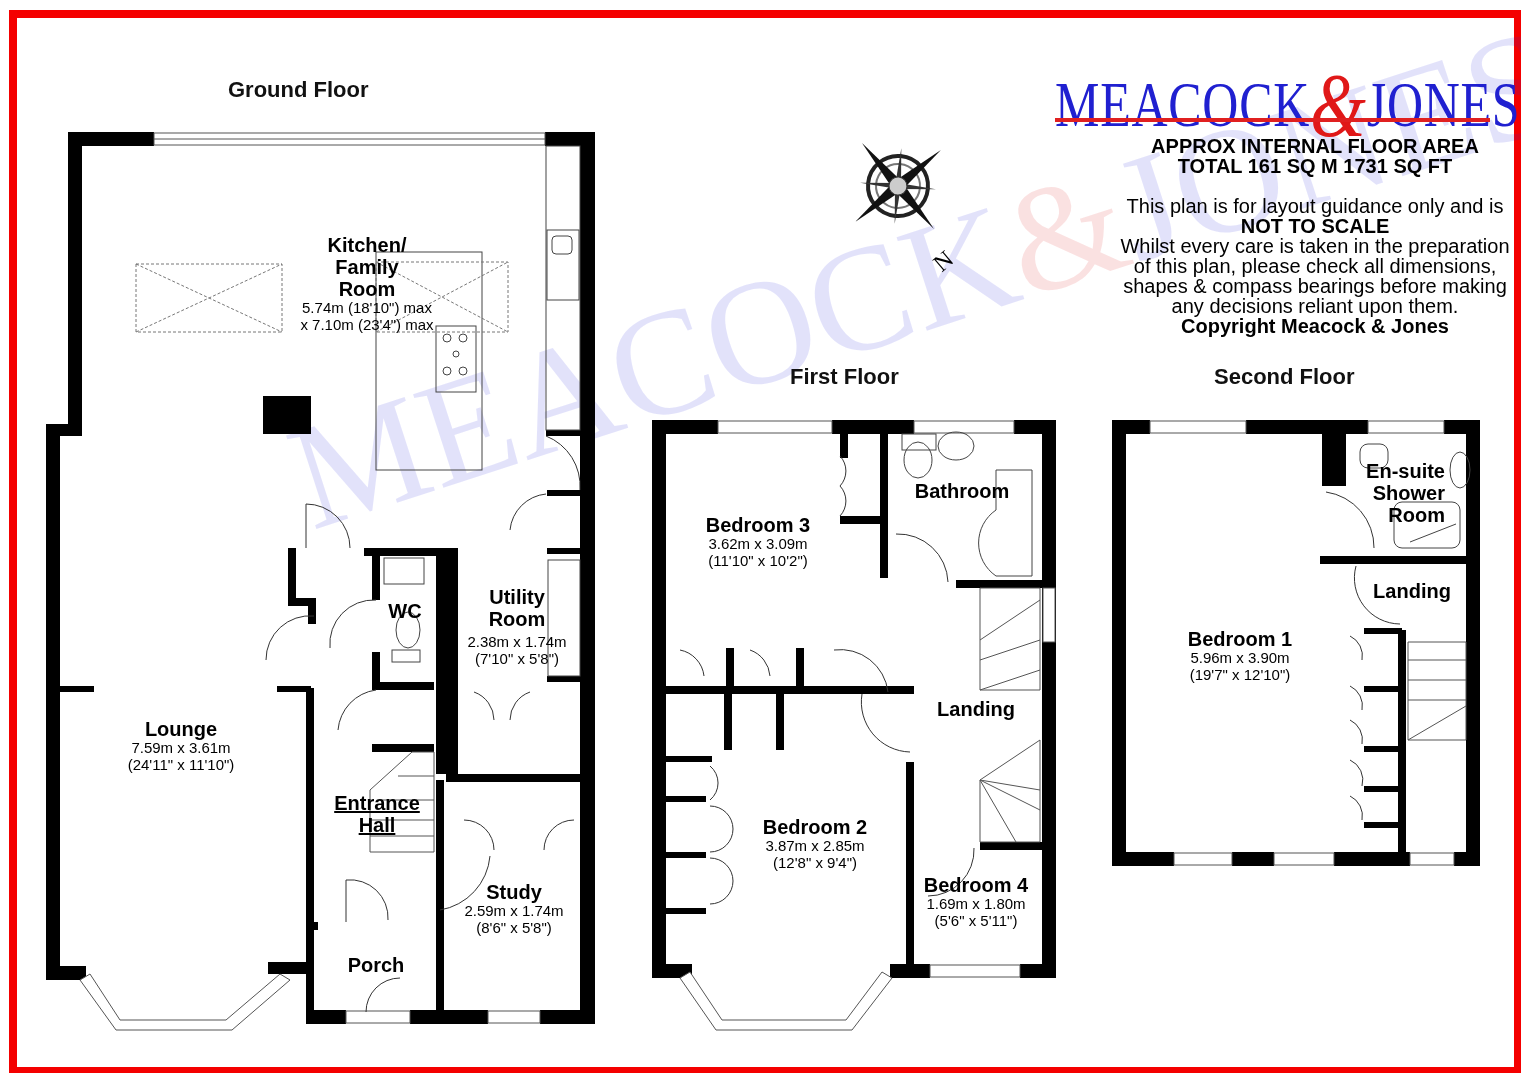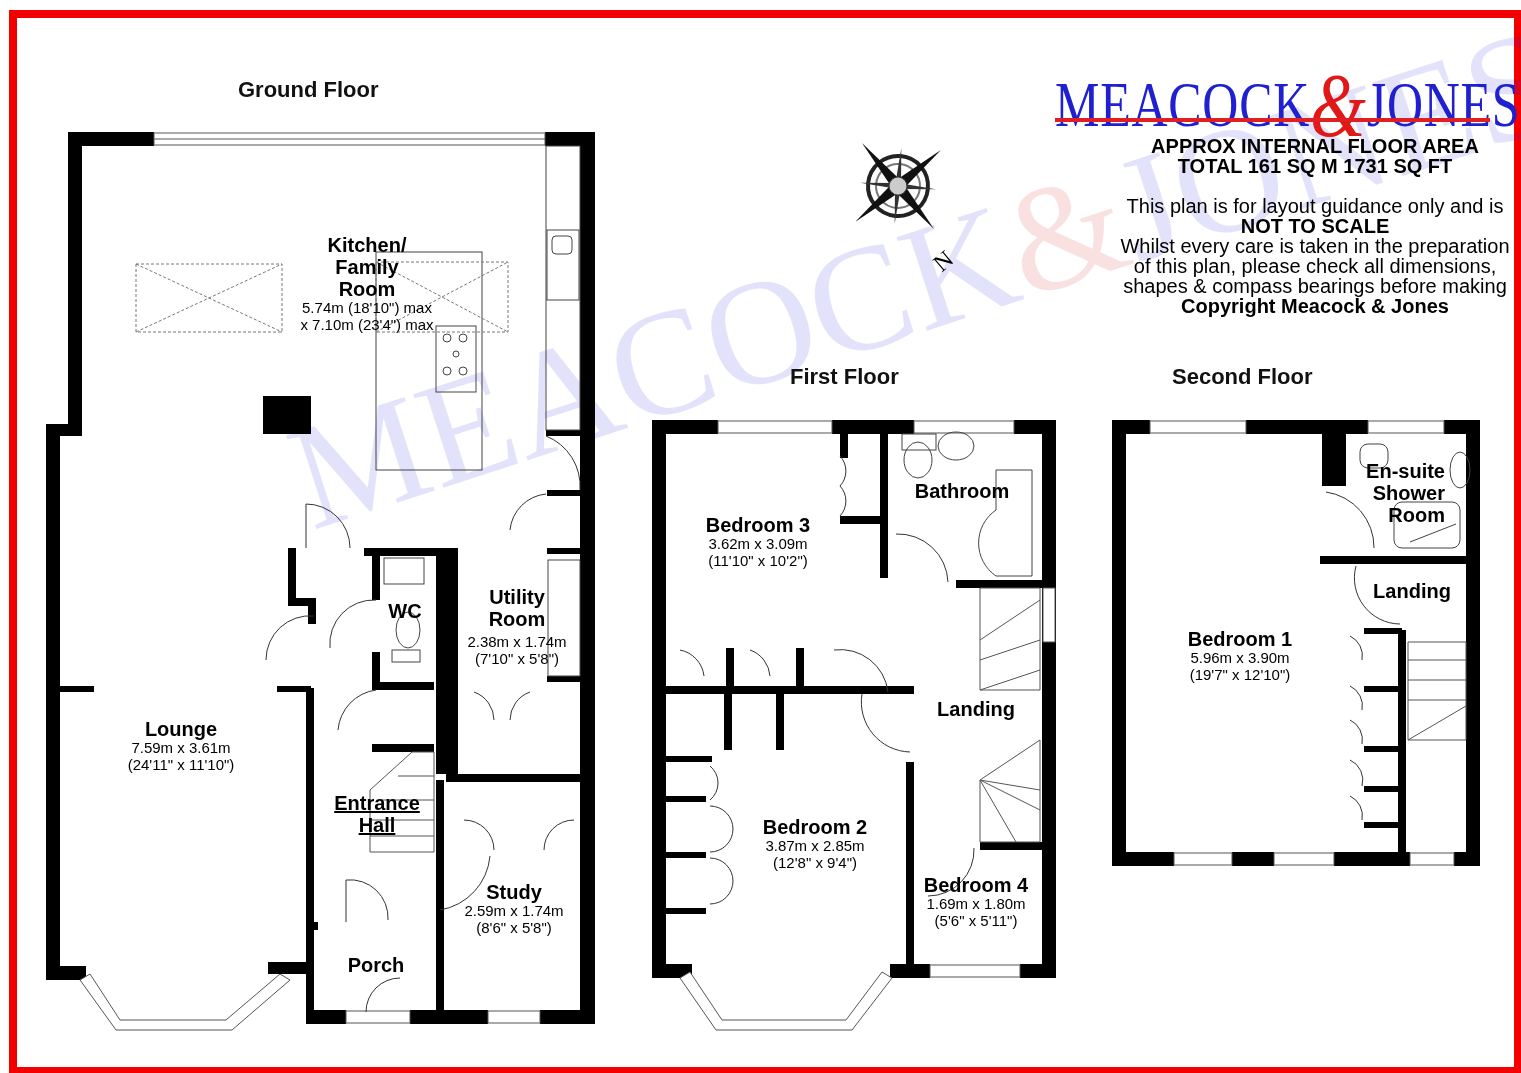--- a/index.html
+++ b/index.html
@@ -225,26 +225,27 @@
 
 <div class="info">
   <div class="b">APPROX INTERNAL FLOOR AREA</div>
   <div class="b">TOTAL 161 SQ M 1731 SQ FT</div>
   <div style="height:20px"></div>
   <div>This plan is for layout guidance only and is</div>
   <div class="b">NOT TO SCALE</div>
   <div>Whilst every care is taken in the preparation</div>
   <div>of this plan, please check all dimensions,</div>
   <div>shapes &amp; compass bearings before making</div>
+  <div>any decisions reliant upon them.</div>
   <div class="b">Copyright Meacock &amp; Jones</div>
 </div>
 
-<div class="floor-title" style="left:238px;top:77px;">Ground Floor</div>
+<div class="floor-title" style="left:228px;top:77px;">Ground Floor</div>
 <div class="floor-title" style="left:790px;top:364px;">First Floor</div>
-<div class="floor-title" style="left:1172px;top:364px;text-align:center;">Second Floor</div>
+<div class="floor-title" style="left:1214px;top:364px;text-align:center;">Second Floor</div>
 
 <div class="label" style="left:252px;top:234px;width:230px;">
   <div class="room-name" style="width:90px;margin:0 auto;">Kitchen/ Family Room</div>
   <div class="room-dim">5.74m (18'10") max</div>
   <div class="room-dim">x 7.10m (23'4") max</div>
 </div>
 <div class="label" style="left:380px;top:600px;width:50px;">
   <div class="room-name">WC</div>
 </div>
 <div class="label" style="left:452px;top:582px;width:130px;">

